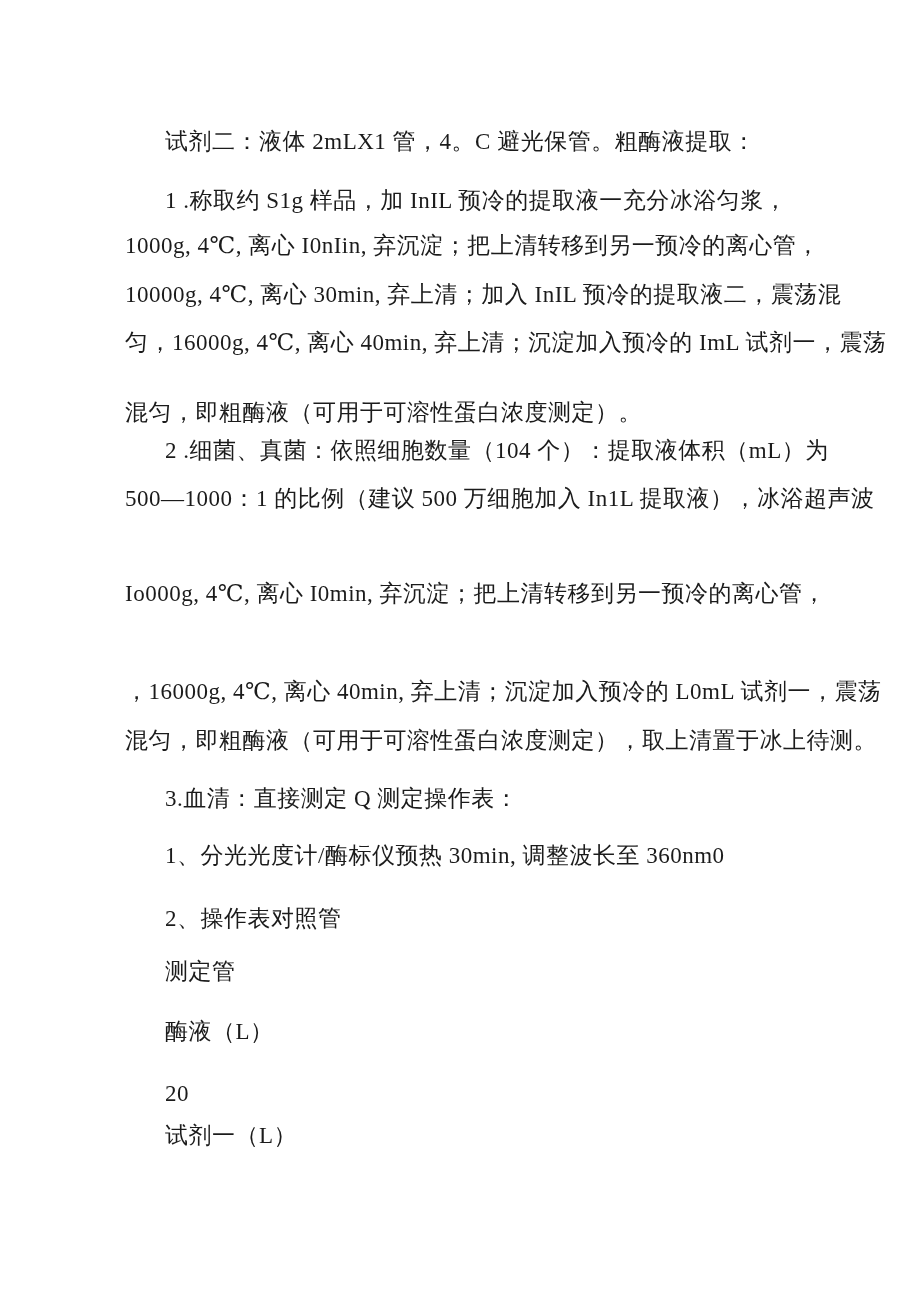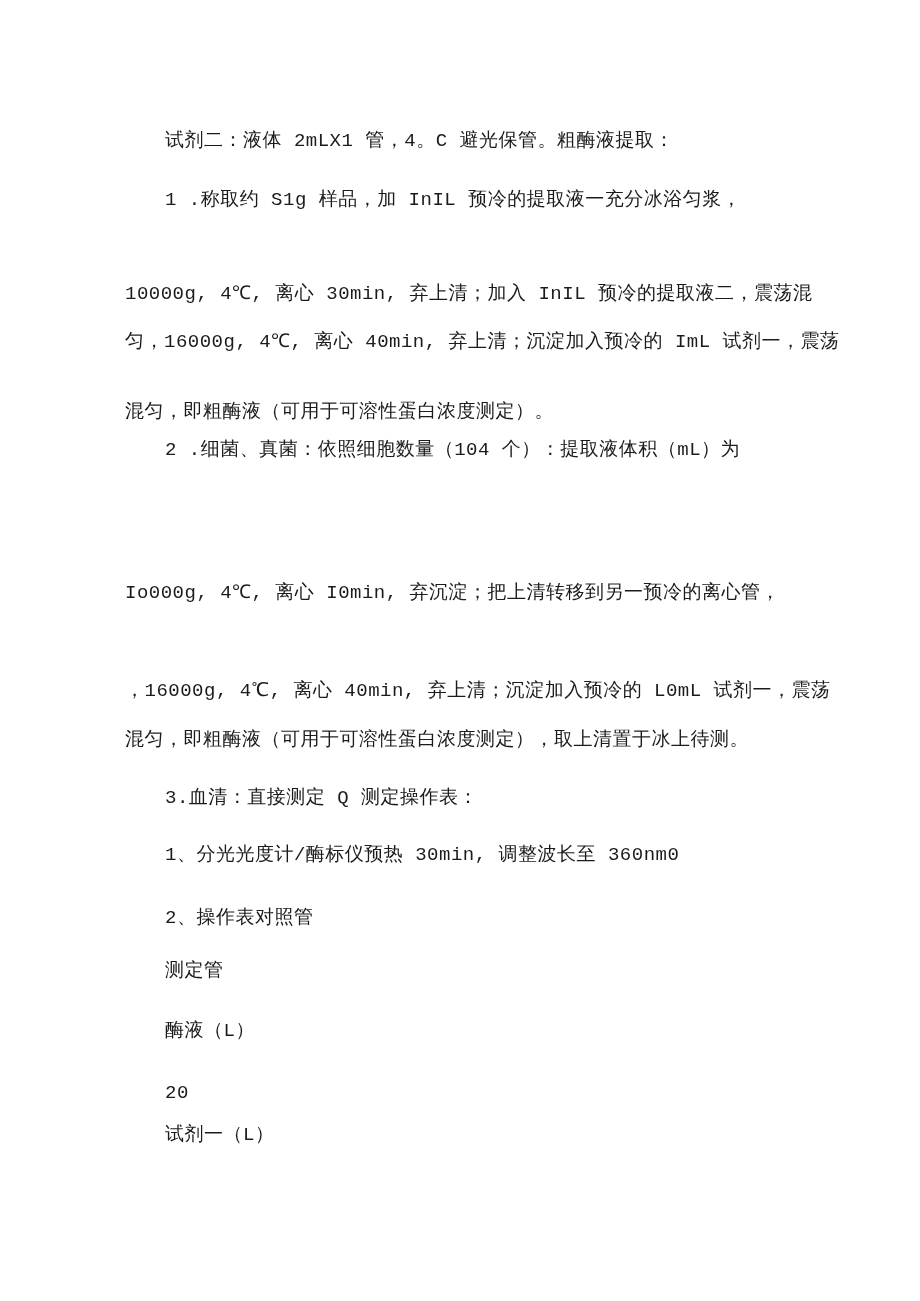--- a/index.html
+++ b/index.html
@@ -13,39 +13,40 @@
     height: 1301px;
     background: var(--page-bg, #ffffff);
     overflow: hidden;
     font-family: "Liberation Serif", "DejaVu Serif", serif;
     color: var(--text-color, #1b1b1b);
   }
   .line {
     position: absolute;
     left: 125px;
     white-space: nowrap;
-    font-size: 19px;
+    font-size: 23px;
     line-height: 27px;
     letter-spacing: 0.5px;
-    font-family: Liberation Mono, monospace;
   }
   .line.indent {
     left: 165px;
   }
 </style>
 </head>
 <body>
 
 <div class="page" style="--page-bg: #ffffff; --text-color: #1b1b1b;">
   <div class="line indent" style="top:128px">试剂二：液体 2mLX1 管，4。C 避光保管。粗酶液提取：</div>
   <div class="line indent" style="top:187px">1 .称取约 S1g 样品，加 InIL 预冷的提取液一充分冰浴匀浆，</div>
+  <div class="line" style="top:232px">1000g, 4℃, 离心 I0nIin, 弃沉淀；把上清转移到另一预冷的离心管，</div>
   <div class="line" style="top:281px">10000g, 4℃, 离心 30min, 弃上清；加入 InIL 预冷的提取液二，震荡混</div>
   <div class="line" style="top:329px">匀，16000g, 4℃, 离心 40min, 弃上清；沉淀加入预冷的 ImL 试剂一，震荡</div>
   <div class="line" style="top:399px">混匀，即粗酶液（可用于可溶性蛋白浓度测定）。</div>
   <div class="line indent" style="top:437px">2 .细菌、真菌：依照细胞数量（104 个）：提取液体积（mL）为</div>
+  <div class="line" style="top:485px">500—1000：1 的比例（建议 500 万细胞加入 In1L 提取液），冰浴超声波</div>
   <div class="line" style="top:580px">Io000g, 4℃, 离心 I0min, 弃沉淀；把上清转移到另一预冷的离心管，</div>
   <div class="line" style="top:678px">，16000g, 4℃, 离心 40min, 弃上清；沉淀加入预冷的 L0mL 试剂一，震荡</div>
   <div class="line" style="top:727px">混匀，即粗酶液（可用于可溶性蛋白浓度测定），取上清置于冰上待测。</div>
   <div class="line indent" style="top:785px">3.血清：直接测定 Q 测定操作表：</div>
   <div class="line indent" style="top:842px">1、分光光度计/酶标仪预热 30min, 调整波长至 360nm0</div>
   <div class="line indent" style="top:905px">2、操作表对照管</div>
   <div class="line indent" style="top:958px">测定管</div>
   <div class="line indent" style="top:1018px">酶液（L）</div>
   <div class="line indent" style="top:1080px">20</div>
   <div class="line indent" style="top:1122px">试剂一（L）</div>

